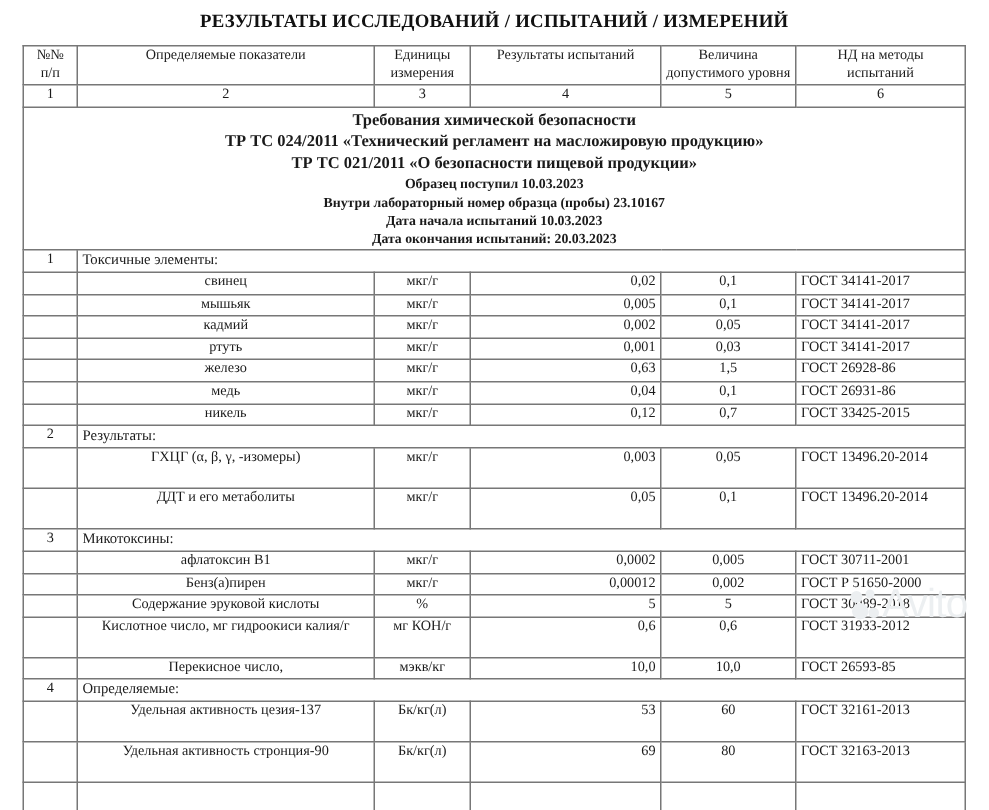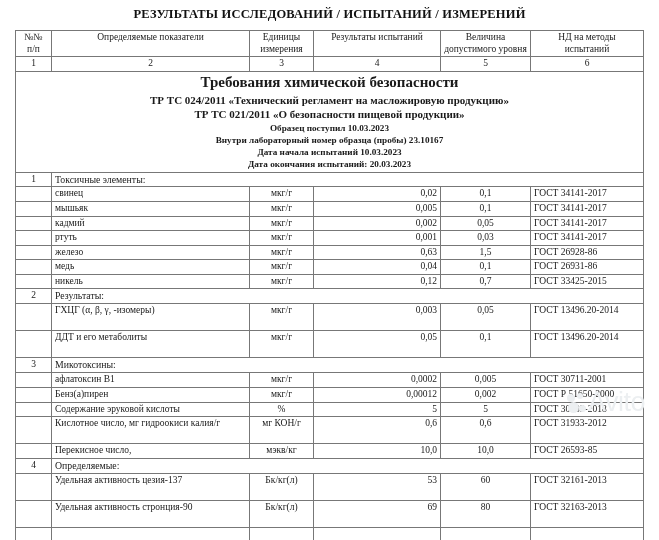--- a/index.html
+++ b/index.html
@@ -68,48 +68,48 @@
     padding: 0px 2px 1px 2px;
     vertical-align: middle;
   }
   .banner td {
     text-align: center;
     padding: 4px 6px 6px 6px;
     vertical-align: top;
   }
   .banner .b1 {
     font-weight: bold;
-    font-size: 15px;
-    line-height: 1.32;
-  }
-  .banner .b2 {
-    font-weight: bold;
     font-size: 11px;
     line-height: 1.32;
   }
+  .banner .b2 {
+    font-weight: bold;
+    font-size: 11px;
+    line-height: 1.32;
+  }
   .banner .sub {
     font-weight: bold;
     font-size: 9.2px;
     line-height: 1.33;
   }
   .group td {
     font-weight: bold;
     font-size: 9.8px;
     padding: 1px 4px 2px 5px;
   }
   .group .gnum {
     text-align: center;
     font-weight: normal;
     font-size: 9.5px;
   }
   .idx {
     text-align: center;
   }
   .name {
-    text-align: left;
+    text-align: center;
     padding-left: 5px;
   }
   .unit {
     text-align: center;
   }
   .val {
     text-align: right;
   }
   .lim {
     text-align: center;

